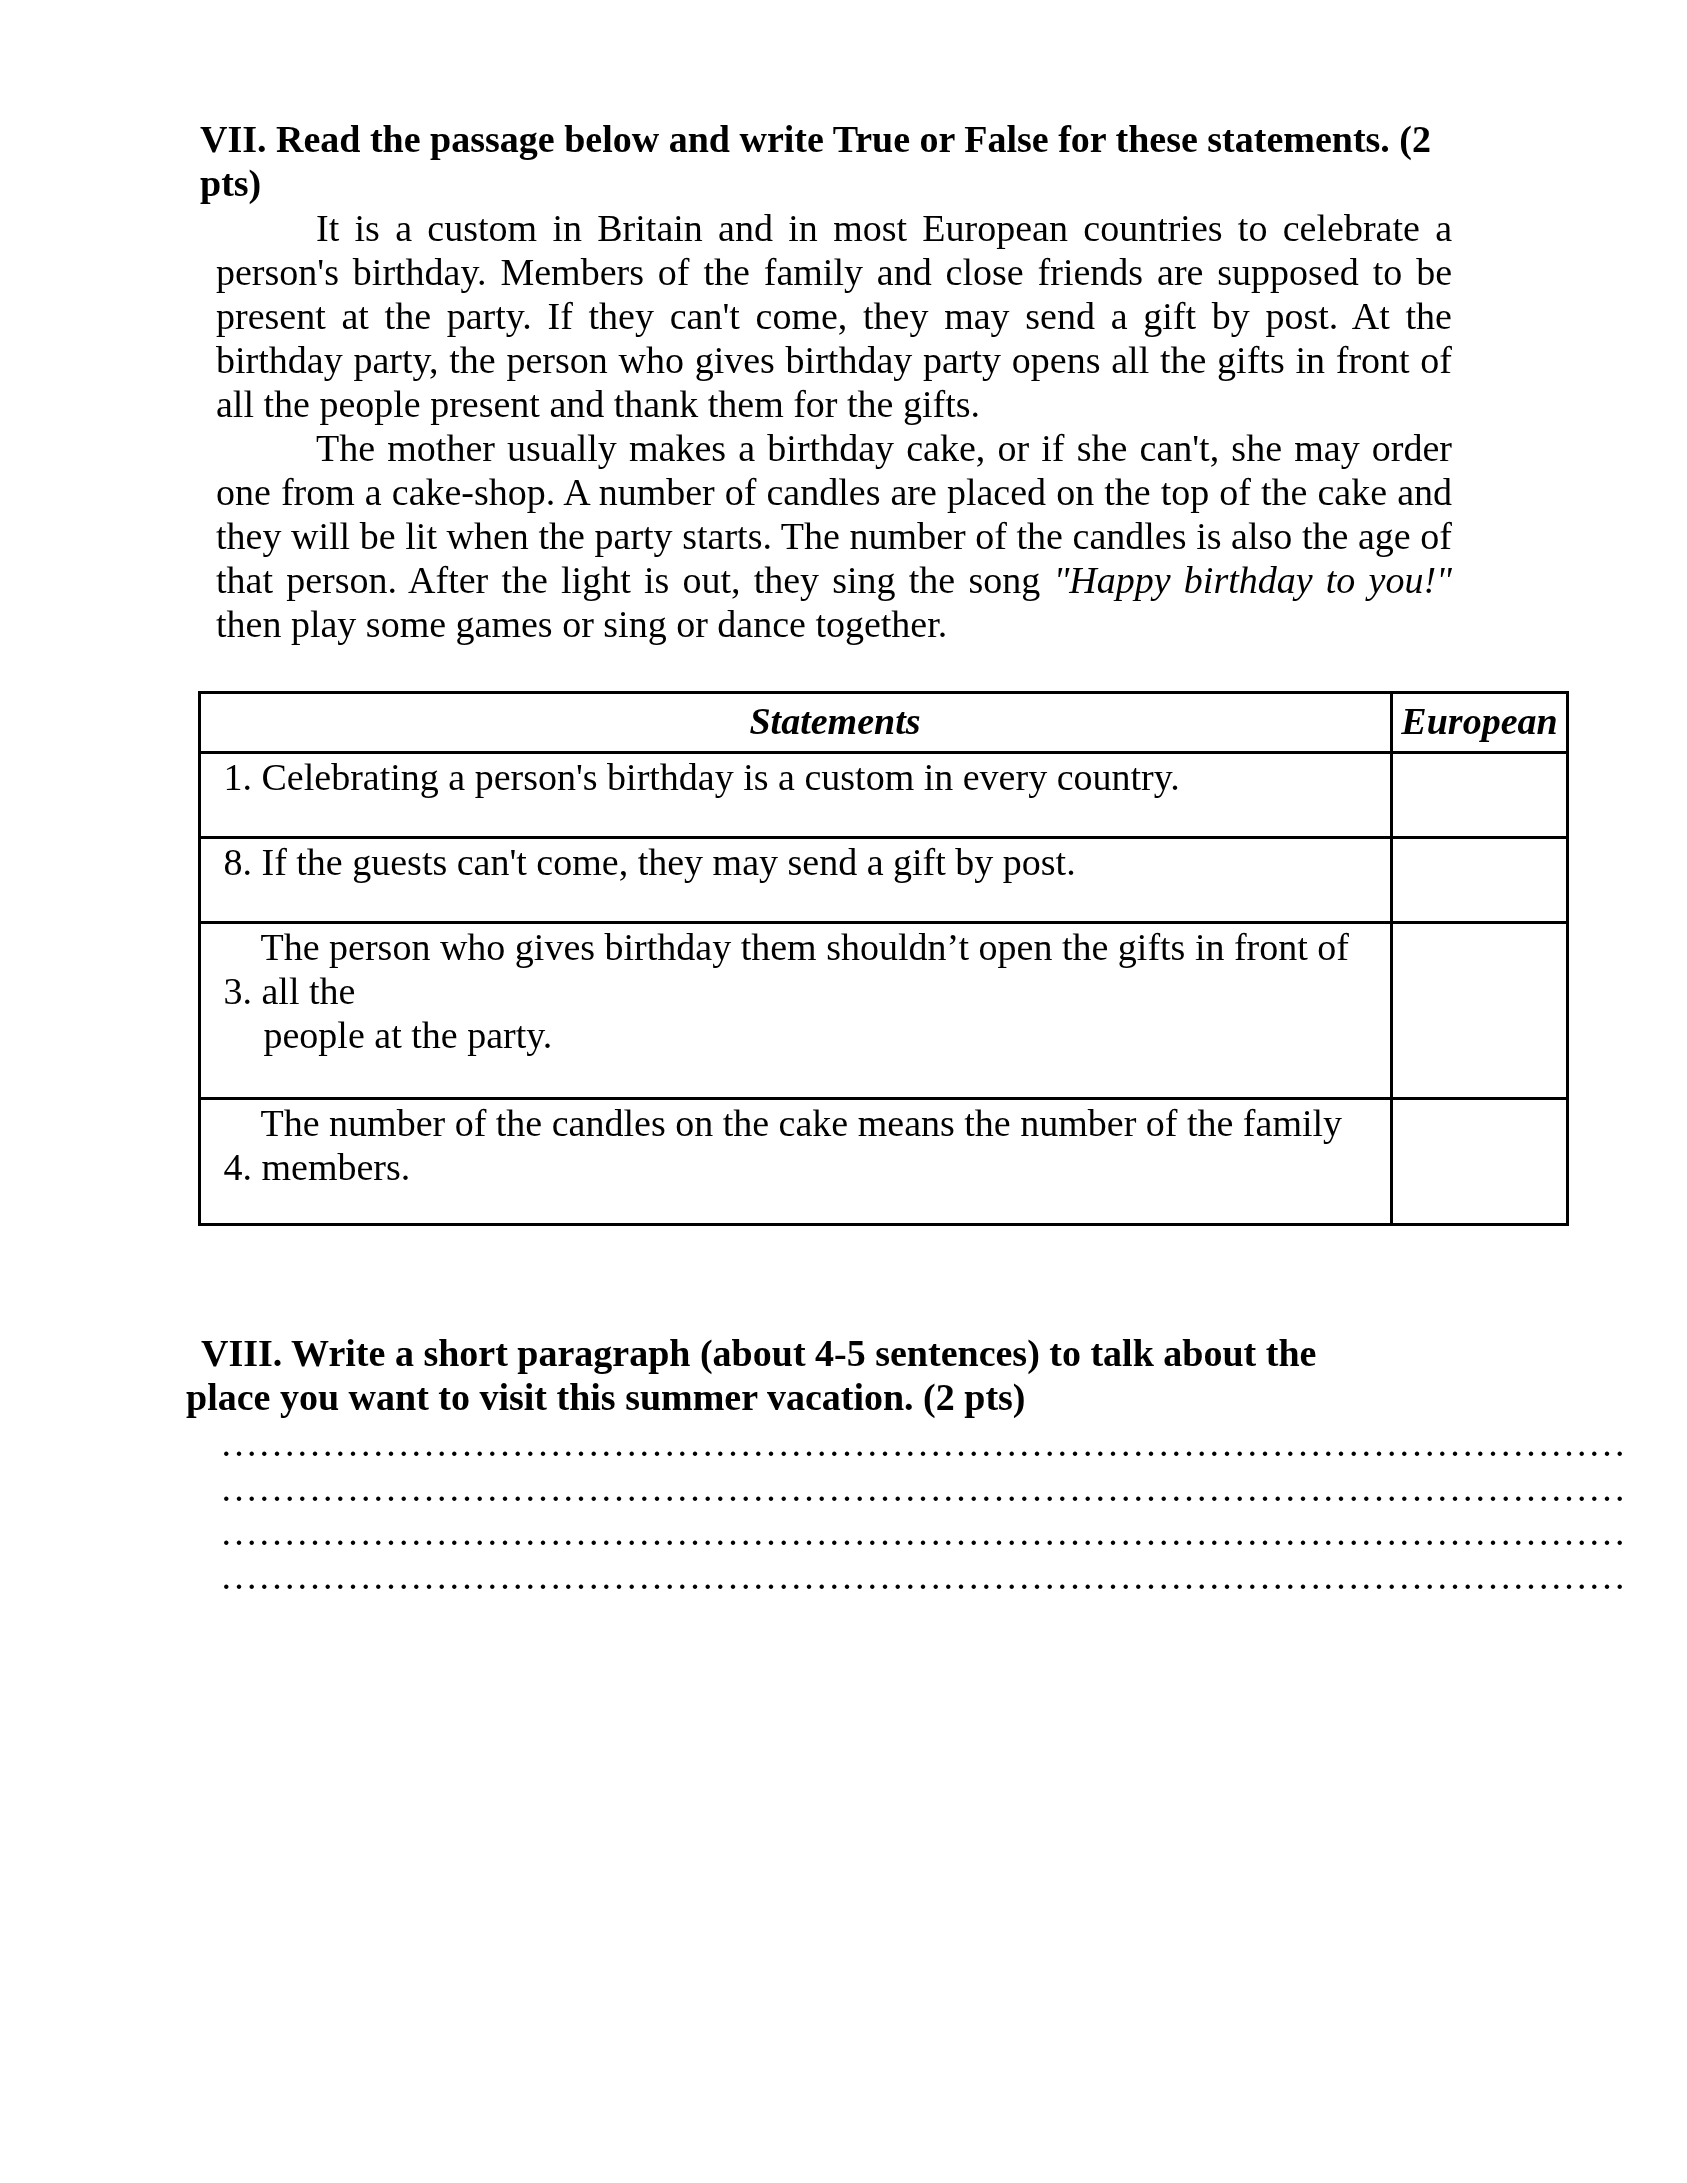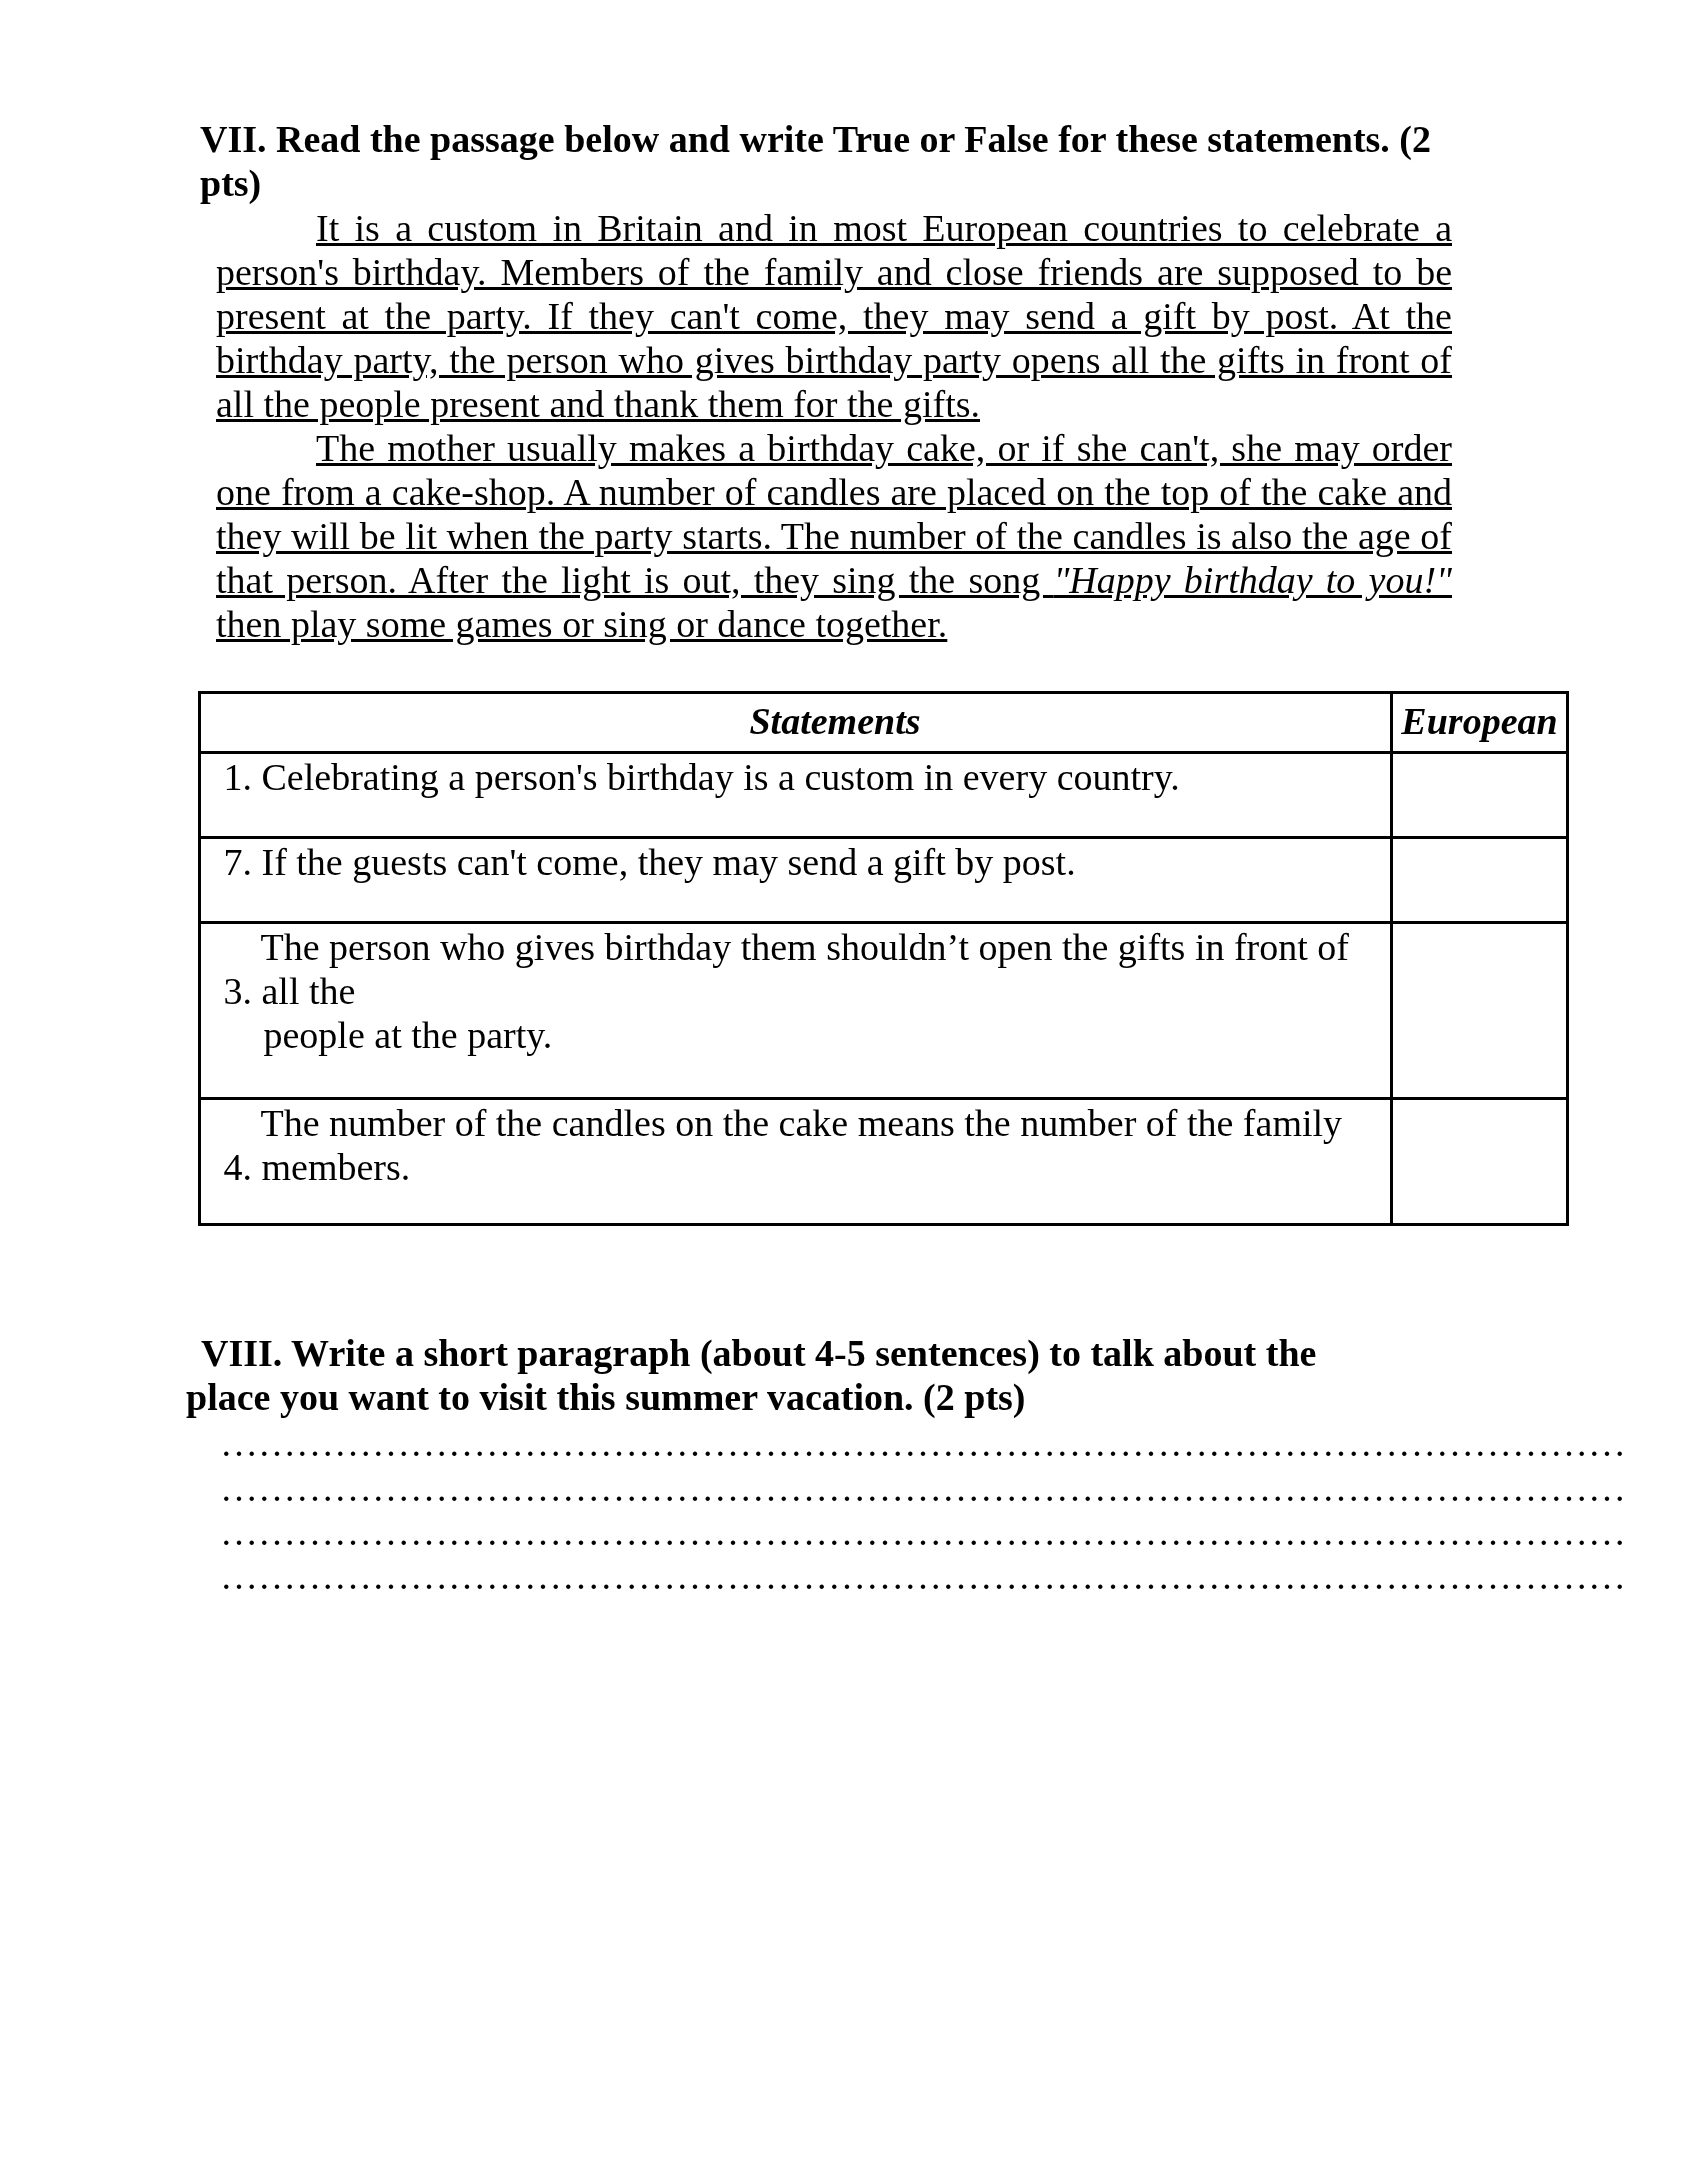--- a/index.html
+++ b/index.html
@@ -3,21 +3,21 @@
 <meta charset="utf-8">
 <style>
   html, body { margin: 0; padding: 0; background: #ffffff; }
   body { width: 1687px; height: 2183px; position: relative; overflow: hidden;
          font-family: "Liberation Serif", "DejaVu Serif", serif; color: #000000; }
   .page { position: absolute; left: 0; top: 0; width: 1687px; height: 2183px; background: #ffffff; margin-top: 16px; }
 
   .heading-line { position: absolute; left: 200px; font-size: 38px; font-weight: bold;
                   white-space: nowrap; line-height: 44px; }
   .passage { position: absolute; left: 216px; width: 1236px; top: 190px;
-             font-size: 38px; line-height: 44px; text-align: justify; text-decoration: underline; }
+             font-size: 38px; line-height: 44px; text-align: justify; }
   .passage p { margin: 0; text-indent: 100px; }
   .passage .italic { font-style: italic; }
 
   .tf-table { position: absolute; left: 198px; top: 675px; width: 1368px;
               border-collapse: collapse; table-layout: fixed; font-size: 38px; }
   .tf-table td, .tf-table th { border: 3.3px solid #000; padding: 0; vertical-align: top; }
   .tf-table th { font-style: italic; font-weight: bold; line-height: 44px; padding-top: 5.3px; }
   .tf-table th.col-stmt { text-align: center; padding-left: 79px; }
   .tf-table th.col-ans { text-align: center; }
   .tf-table .row-h { height: 60px; }
@@ -57,21 +57,21 @@
       <th class="col-ans">European</th>
     </tr>
     <tr class="row-1">
       <td class="stmt-cell">
         <span class="stmt-line">1. Celebrating a person's birthday is a custom in every country.</span>
       </td>
       <td></td>
     </tr>
     <tr class="row-2">
       <td class="stmt-cell">
-        <span class="stmt-line">7. If the guests can't come, they may send a gift by post.</span>
+        <span class="stmt-line">8. If the guests can't come, they may send a gift by post.</span>
       </td>
       <td></td>
     </tr>
     <tr class="row-3">
       <td class="stmt-cell">
         <span class="stmt-line indent">The person who gives birthday them shouldn’t open the gifts in front of</span>
         <span class="stmt-line">3. all the</span>
         <span class="stmt-line indent-2">people at the party.</span>
       </td>
       <td></td>

